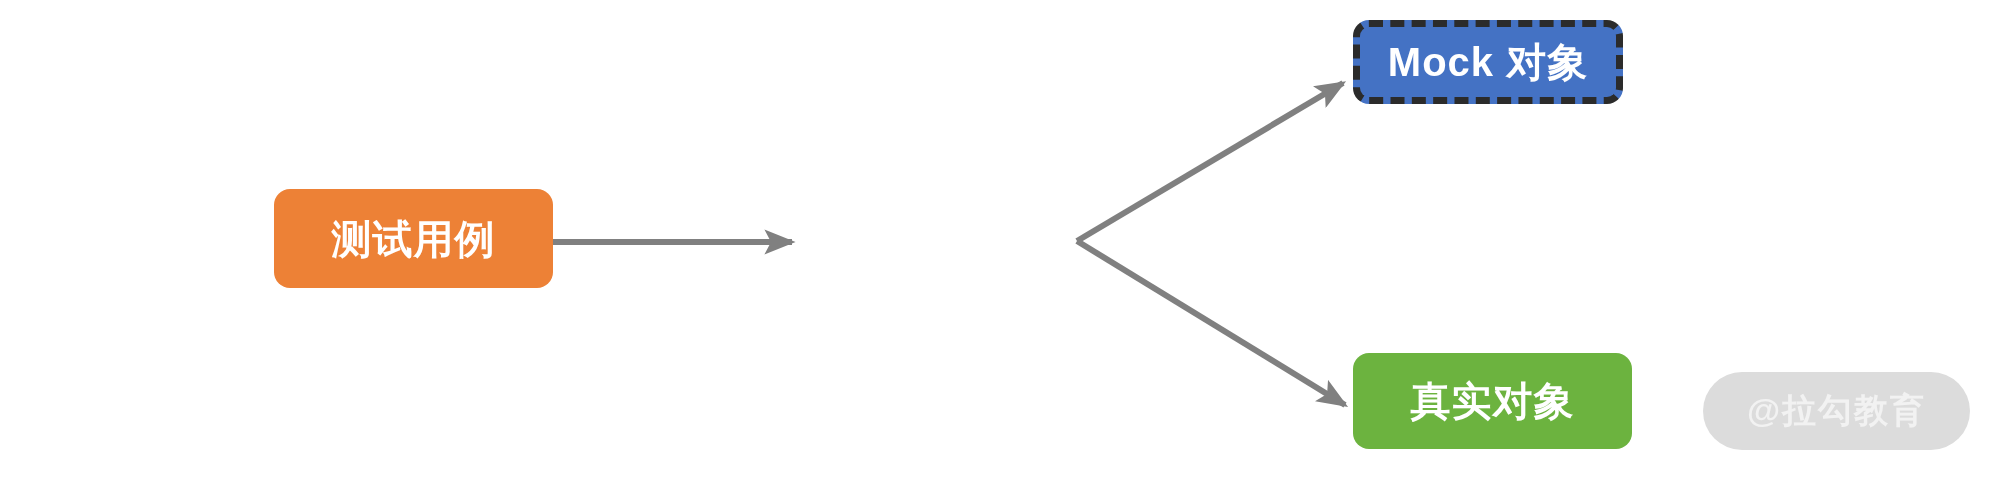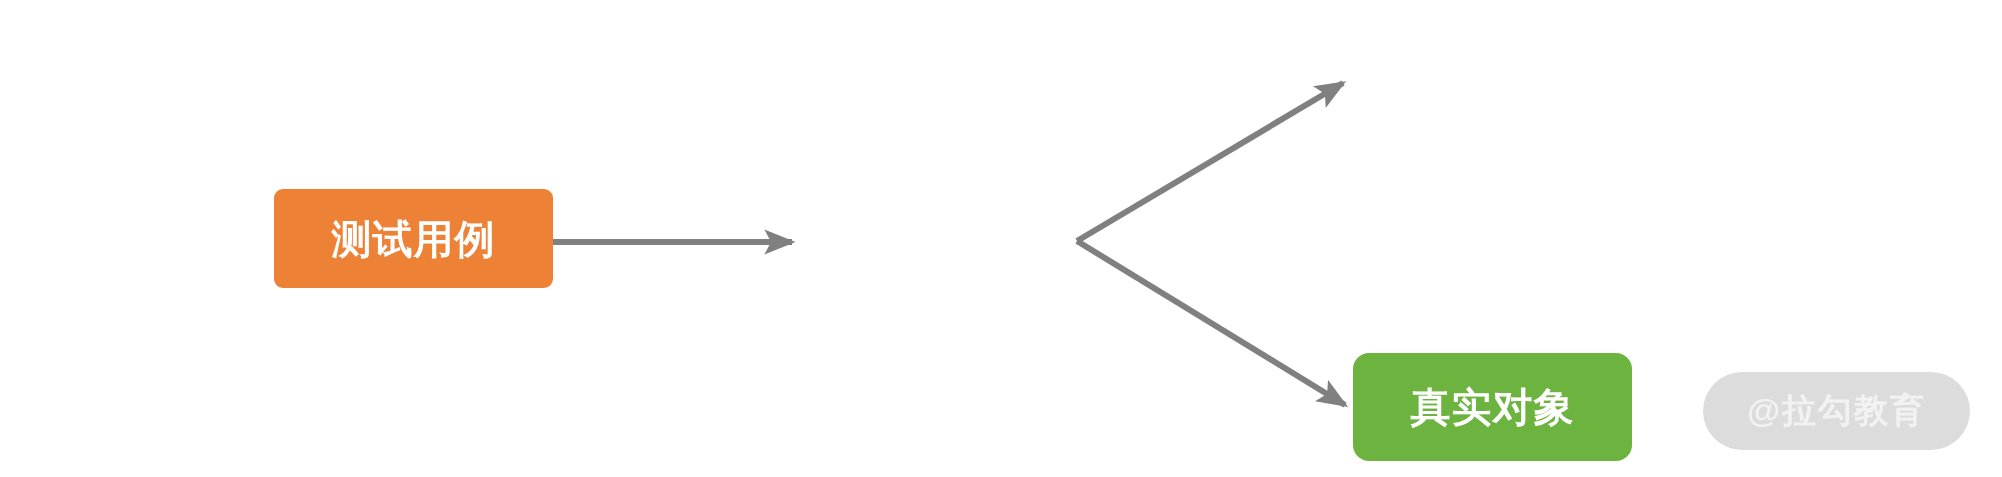--- a/index.html
+++ b/index.html
@@ -38,21 +38,21 @@
     text-align: center;
     white-space: nowrap;
     line-height: 1;
   }
   .node-testcase {
     left: 274px;
     top: 189px;
     width: 279px;
     height: 99px;
     background: #ED8136;
-    border-radius: 9px;
+    border-radius: 16px;
     font-size: 40px;
   }
   .node-component {
     left: 798px;
     top: 189px;
     width: 279px;
     height: 99px;
     background: #6CB33F;
     border-radius: 16px;
     font-size: 40px;
@@ -64,21 +64,21 @@
     height: 84px;
     background: #4472C4;
     border: 7px dashed #2B2B2B;
     border-radius: 16px;
     font-size: 40px;
   }
   .node-real {
     left: 1353px;
     top: 353px;
     width: 279px;
-    height: 108px;
+    height: 96px;
     background: #6CB33F;
     border-radius: 16px;
     font-size: 40px;
   }
   .watermark {
     position: absolute;
     left: 1703px;
     top: 372px;
     width: 267px;
     height: 78px;
@@ -115,18 +115,19 @@
     </g>
 
     <g>
       <line x1="1077" y1="241" x2="1345" y2="405" stroke="#808080" stroke-width="6" marker-end="url(#arrowhead)"></line>
     </g>
   </svg>
 
   <div class="node node-testcase">测试用例</div>
 
 
+  <div class="node node-mock">Mock 对象</div>
 
   <div class="node node-real">真实对象</div>
 
   <div class="watermark">@拉勾教育</div>
 
 </div>
 
 </body></html>

